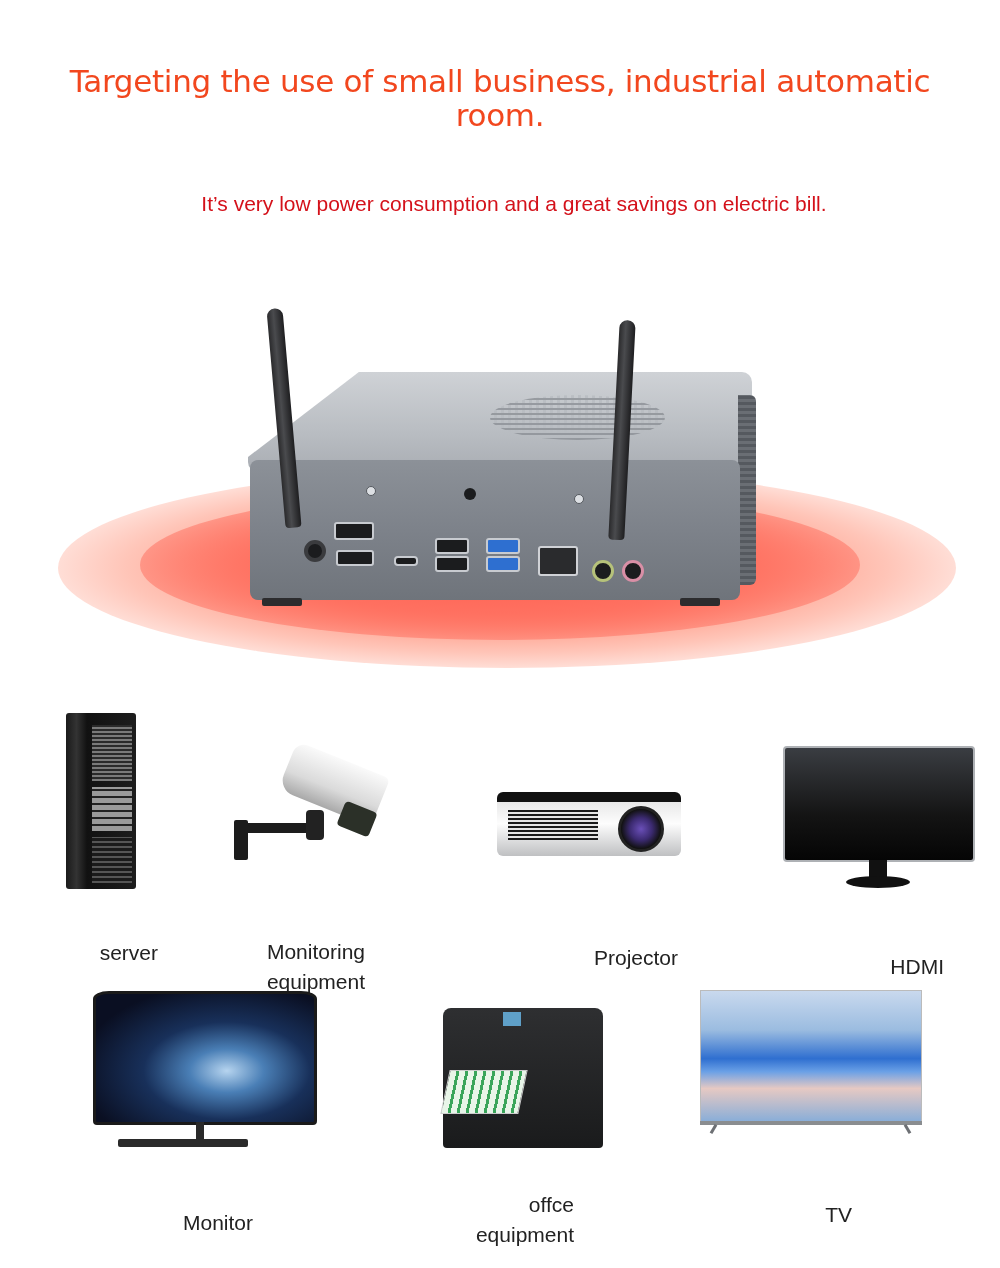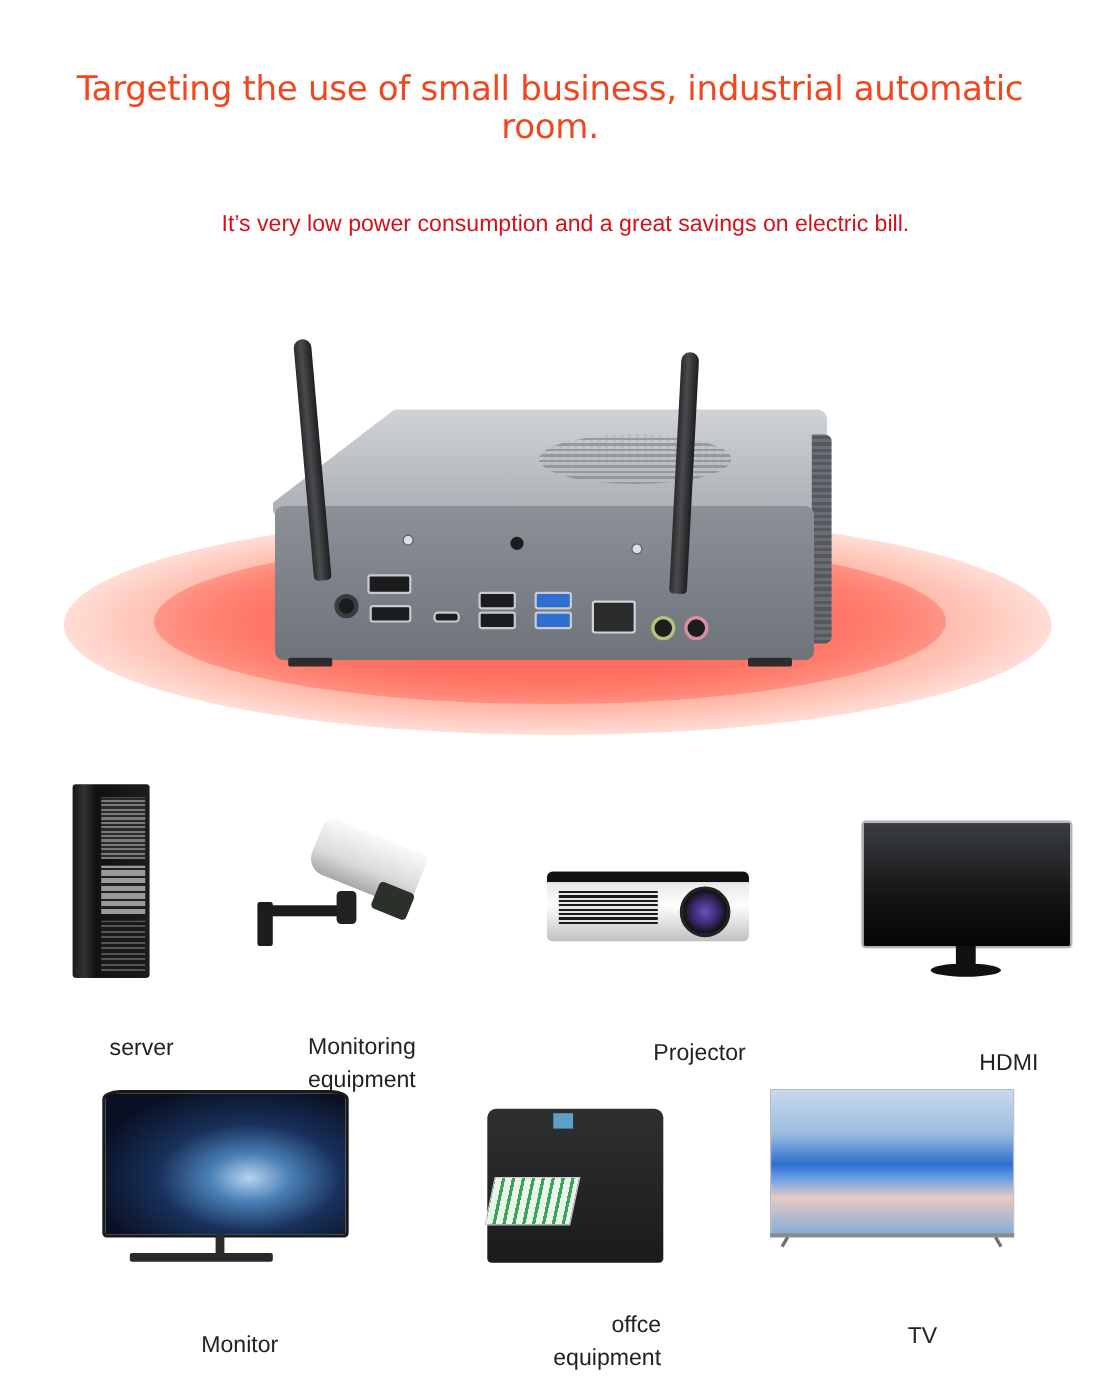--- a/index.html
+++ b/index.html
@@ -207,21 +207,21 @@
 </div>
 
 <div class="device">
   <div>
     <div class="cam-plate"></div>
       <div class="cam-arm"></div>
       <div class="cam-joint"></div>
     <div class="cam-body"></div>
       <div class="cam-lens"></div>
   </div>
-  <div class="device-label" style="left:228px;top:899px;width:150px">
+  <div class="device-label" style="left:215px;top:899px;width:150px">
     <div>Monitoring</div>
     <div>equipment</div>
   </div>
 </div>
 
 <div class="device">
   <div>
     <div class="proj"></div>
       <div class="proj-vent"></div>
       <div class="proj-lens"></div>
@@ -246,21 +246,21 @@
   </div>
   <div class="device-label" style="left:133px;top:1170px;width:120px">Monitor</div>
 </div>
 
 <div class="device">
   <div>
     <div class="printer"></div>
       <div class="printer-screen"></div>
       <div class="printer-paper"></div>
   </div>
-  <div class="device-label" style="left:461px;top:1152px;width:140px">
+  <div class="device-label" style="left:434px;top:1152px;width:140px">
     <div>offce</div>
     <div>equipment</div>
   </div>
 </div>
 
 <div class="device">
   <div>
     <div class="tv-screen"></div>
       <div class="tv-bar"></div>
     <div class="tv-leg" style="left:712px;transform:rotate(30deg)"></div>

